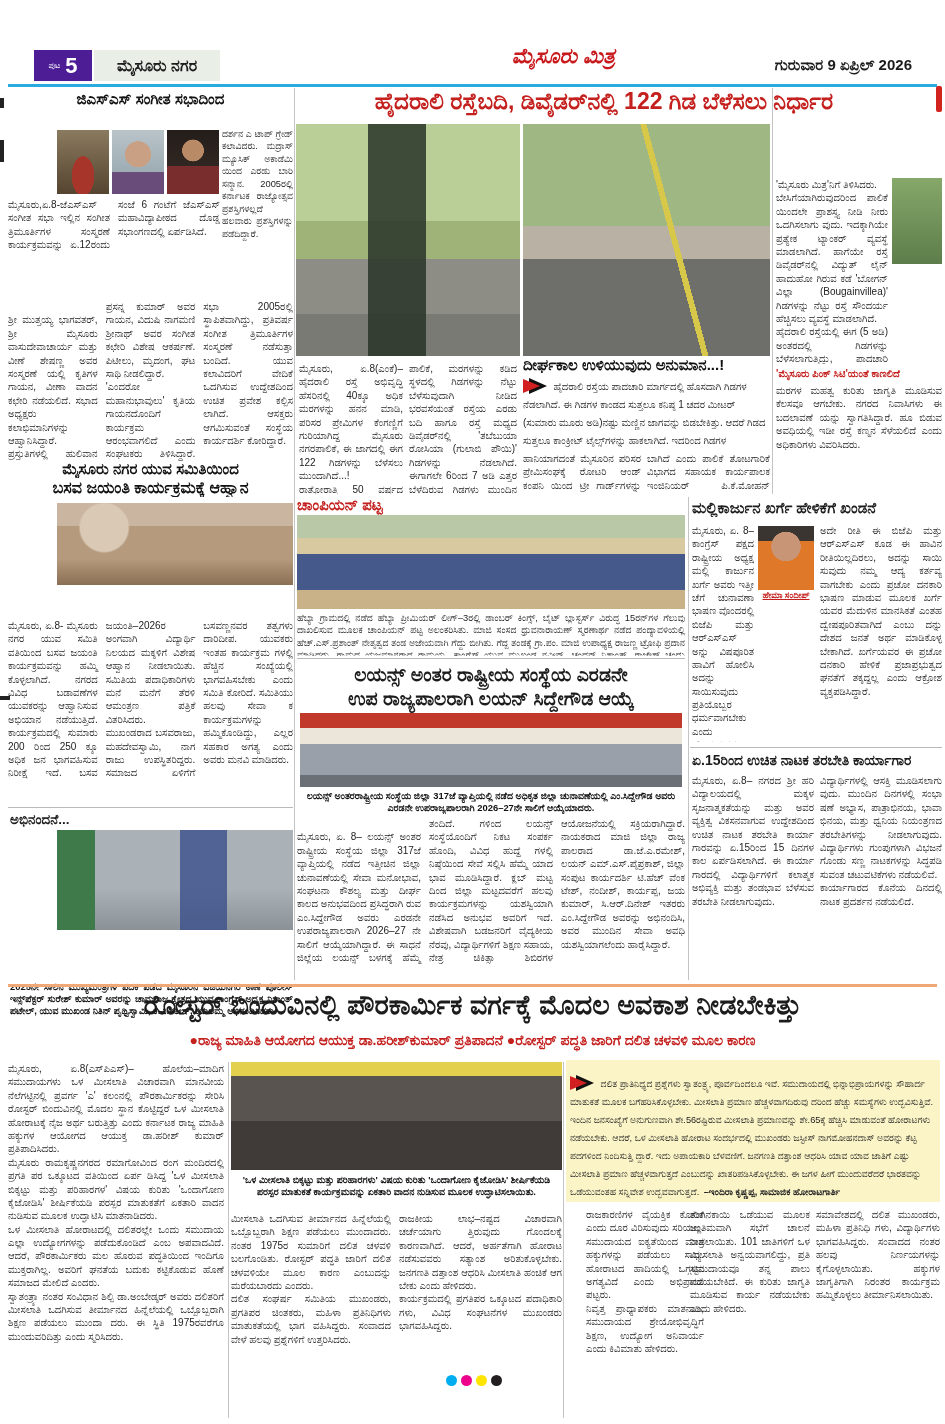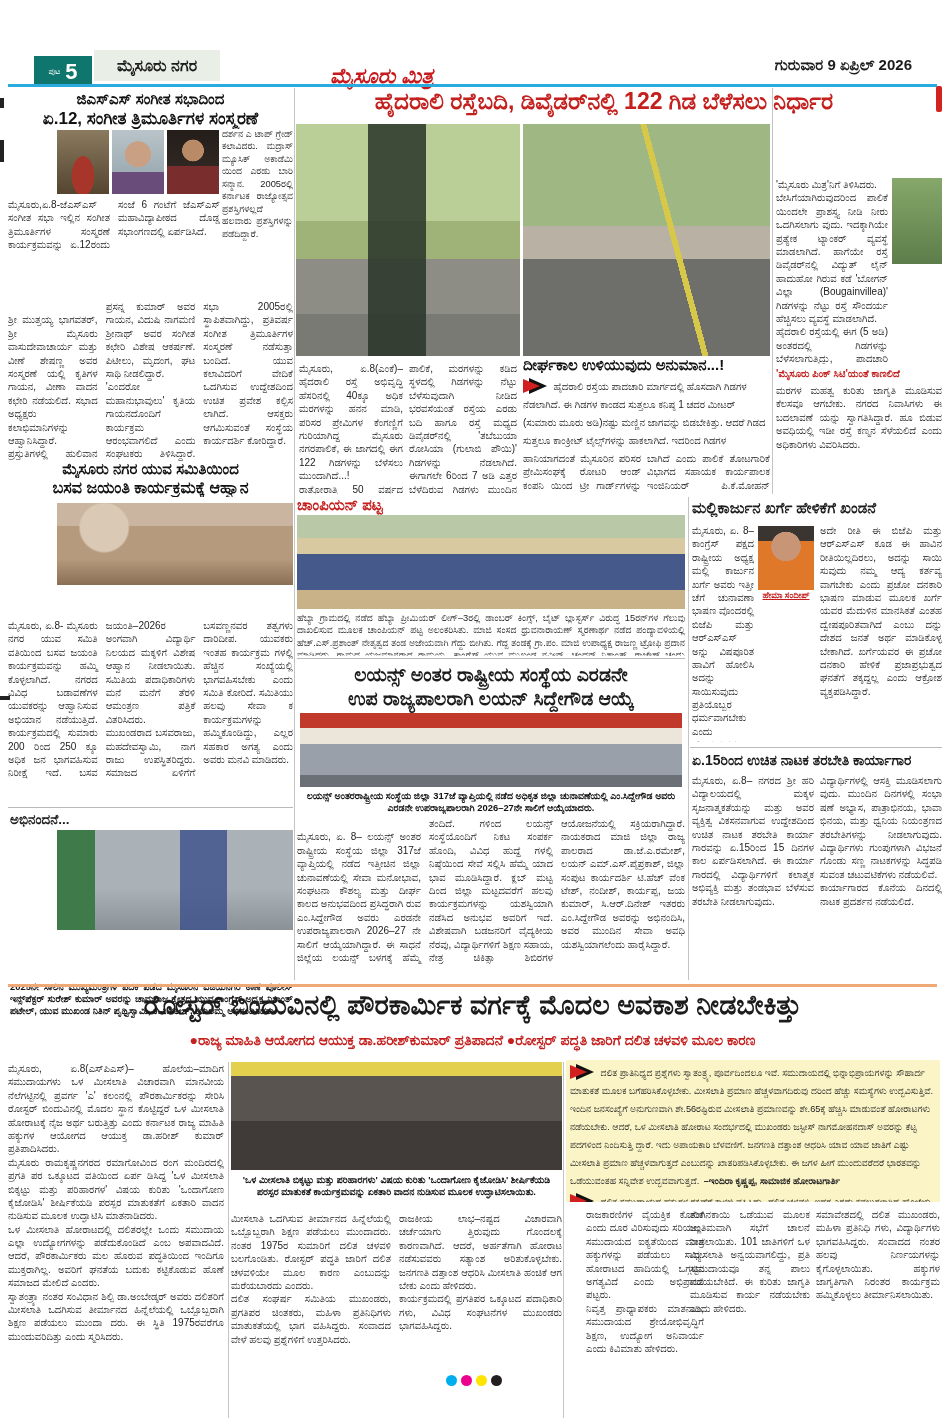--- a/index.html
+++ b/index.html
@@ -35,46 +35,45 @@
   .greenbox{background:#209a44;color:#fff;font-weight:bold;text-align:center;}
   .yellowbox{background:#fbf4c6;}
   .floatph{float:right;margin:2px 0 6px 4px;width:56px;}
   .sign{font-weight:bold;}
 </style>
 </head>
 <body>
 
 <div id="paper">
 
-  <div class="abs" style="left:34px;top:50px;width:58px;height:31px;background:#0f766e;color:#fff;display:flex;align-items:center;justify-content:center;gap:5px;margin-top:6px;">
+  <div class="abs" style="left:34px;top:50px;width:58px;height:31px;background:#4c1d95;color:#fff;display:flex;align-items:center;justify-content:center;gap:5px;">
     <span style="font-size:8px;">ಪುಟ</span>
     <span style="font-size:22px;font-weight:bold;">5</span>
   </div>
   <div class="abs" style="left:94px;top:50px;width:126px;height:31px;background:#e9efe7;display:flex;align-items:center;justify-content:center;font-weight:bold;font-size:16px;">
     <span>ಮೈಸೂರು ನಗರ</span>
   </div>
-  <div class="abs" style="left:330px;top:64px;width:285px;height:28px;text-align:left;color:#c81a1d;font-weight:bold;font-size:21px;font-style:italic;">
+  <div class="abs" style="left:330px;top:44px;width:285px;height:28px;text-align:right;color:#c81a1d;font-weight:bold;font-size:21px;font-style:italic;">
     <span>ಮೈಸೂರು ಮಿತ್ರ</span>
   </div>
   <div class="abs" style="left:640px;top:56px;width:272px;height:22px;text-align:right;font-weight:bold;font-size:15px;">
     <span>ಗುರುವಾರ 9 ಏಪ್ರಿಲ್ 2026</span>
   </div>
   <div class="abs" style="left:8px;top:84px;width:929px;height:3px;background:#2aabe0;"></div>
 
   <div class="abs" style="left:0;top:98px;width:4px;height:10px;background:#222;"></div>
   <div class="abs" style="left:0;top:140px;width:4px;height:22px;background:#222;"></div>
   <div class="abs" style="left:0;top:696px;width:10px;height:4px;background:#222;"></div>
   <div class="abs" style="left:936px;top:86px;width:6px;height:26px;background:#d2231f;border-radius:2px;"></div>
 
   <div class="abs vrule" style="left:294px;top:88px;height:892px;"></div>
   <div class="abs vrule" style="left:688px;top:497px;height:483px;"></div>
   <div class="abs vrule" style="left:772px;top:88px;height:406px;"></div>
 
   <div class="abs kick" style="left:8px;top:90px;width:285px;font-size:15px;"><span>ಜಿಎಸ್‌ಎಸ್ ಸಂಗೀತ ಸಭಾದಿಂದ</span></div>
-  <div class="abs kick" style="left:8px;top:109px;width:285px;font-size:17px;"><span>ಏ.12, ಸಂಗೀತ ತ್ರಿಮೂರ್ತಿಗಳ ಸಂಸ್ಮರಣೆ</span></div>
   <div class="abs ph ph-m1" style="left:57px;top:130px;width:52px;height:64px;"></div>
   <div class="abs ph ph-m2" style="left:112px;top:130px;width:52px;height:64px;"></div>
   <div class="abs ph ph-m3" style="left:167px;top:130px;width:52px;height:64px;"></div>
   <div class="abs t" style="left:222px;top:128px;width:71px;height:170px;font-size:9.3px;"><span>ದರ್ಶನ ಎ ಟಾಪ್ ಗ್ರೇಡ್ ಕಲಾವಿದರು. ಮದ್ರಾಸ್ ಮ್ಯೂಸಿಕ್ ಅಕಾಡೆಮಿ ಯಿಂದ ಎರಡು ಬಾರಿ ಸನ್ಮಾನ. 2005ರಲ್ಲಿ ಕರ್ನಾಟಕ ರಾಜ್ಯೋತ್ಸವ ಪ್ರಶಸ್ತಿಗಳಲ್ಲದೆ ಹಲವಾರು ಪ್ರಶಸ್ತಿಗಳನ್ನು ಪಡೆದಿದ್ದಾರೆ.</span></div>
   <div class="abs t cols2" style="left:8px;top:198px;width:212px;height:98px;"><span>ಮೈಸೂರು,ಏ.8-ಜೆಎಸ್‌ಎಸ್ ಸಂಗೀತ ಸಭಾ ಇಲ್ಲಿನ ಸಂಗೀತ ತ್ರಿಮೂರ್ತಿಗಳ ಸಂಸ್ಮರಣೆ ಕಾರ್ಯಕ್ರಮವನ್ನು ಏ.12ರಂದು ಸಂಜೆ 6 ಗಂಟೆಗೆ ಜೆಎಸ್‌ಎಸ್ ಮಹಾವಿದ್ಯಾಪೀಠದ ದೊಡ್ಡ ಸಭಾಂಗಣದಲ್ಲಿ ಏರ್ಪಡಿಸಿದೆ.</span></div>
   <div class="abs t cols3" style="left:8px;top:300px;width:285px;height:176px;">
     <span>ಶ್ರೀ ಮುತ್ತಯ್ಯ ಭಾಗವತರ್, ಶ್ರೀ ಮೈಸೂರು ವಾಸುದೇವಾಚಾರ್ಯ ಮತ್ತು ವೀಣೆ ಶೇಷಣ್ಣ ಅವರ ಸಂಸ್ಮರಣೆ ಯಲ್ಲಿ ಕೃತಿಗಳ ಗಾಯನ, ವೀಣಾ ವಾದನ ಕಛೇರಿ ನಡೆಯಲಿದೆ. ಸಭಾದ ಅಧ್ಯಕ್ಷರು ಕಲಾಭಿಮಾನಿಗಳನ್ನು ಆಹ್ವಾನಿಸಿದ್ದಾರೆ.</span> <span>ಪ್ರಸ್ತುತಿಗಳಲ್ಲಿ ಹುಲಿವಾನ ಪ್ರಸನ್ನ ಕುಮಾರ್ ಅವರ ಗಾಯನ, ವಿದುಷಿ ನಾಗಮಣಿ ಶ್ರೀನಾಥ್ ಅವರ ಸಂಗೀತ ಕಛೇರಿ ವಿಶೇಷ ಆಕರ್ಷಣೆ. ಪಿಟೀಲು, ಮೃದಂಗ, ಘಟ ಸಾಥಿ ನೀಡಲಿದ್ದಾರೆ.
  'ಎಂದರೋ ಮಹಾನುಭಾವುಲು' ಕೃತಿಯ ಗಾಯನದೊಂದಿಗೆ ಕಾರ್ಯಕ್ರಮ ಆರಂಭವಾಗಲಿದೆ ಎಂದು ಸಂಘಟಕರು ತಿಳಿಸಿದ್ದಾರೆ.</span> <span>ಸಭಾ 2005ರಲ್ಲಿ ಸ್ಥಾಪಿತವಾಗಿದ್ದು, ಪ್ರತಿವರ್ಷ ಸಂಗೀತ ತ್ರಿಮೂರ್ತಿಗಳ ಸಂಸ್ಮರಣೆ ನಡೆಸುತ್ತಾ ಬಂದಿದೆ. ಯುವ ಕಲಾವಿದರಿಗೆ ವೇದಿಕೆ ಒದಗಿಸುವ ಉದ್ದೇಶದಿಂದ ಉಚಿತ ಪ್ರವೇಶ ಕಲ್ಪಿಸ ಲಾಗಿದೆ. ಆಸಕ್ತರು ಆಗಮಿಸುವಂತೆ ಸಂಸ್ಥೆಯ ಕಾರ್ಯದರ್ಶಿ ಕೋರಿದ್ದಾರೆ.</span>
   </div>
 
@@ -173,21 +172,21 @@
  ಒಳ ಮೀಸಲಾತಿ ಹೋರಾಟದಲ್ಲಿ ದಲಿತರಲ್ಲೇ ಒಂದು ಸಮುದಾಯ ಎಲ್ಲಾ ಉದ್ಯೋಗಗಳನ್ನು ಪಡೆದುಕೊಂಡಿದೆ ಎಂಬ ಅಪವಾದವಿದೆ. ಆದರೆ, ಪೌರಕಾರ್ಮಿಕರು ಮಲ ಹೊರುವ ಪದ್ಧತಿಯಿಂದ ಇಂದಿಗೂ ಮುಕ್ತರಾಗಿಲ್ಲ. ಅವರಿಗೆ ಘನತೆಯ ಬದುಕು ಕಟ್ಟಿಕೊಡುವ ಹೊಣೆ ಸಮಾಜದ ಮೇಲಿದೆ ಎಂದರು.
  ಸ್ವಾತಂತ್ರ್ಯಾ ನಂತರ ಸಂವಿಧಾನ ಶಿಲ್ಪಿ ಡಾ.ಅಂಬೇಡ್ಕರ್ ಅವರು ದಲಿತರಿಗೆ ಮೀಸಲಾತಿ ಒದಗಿಸುವ ತೀರ್ಮಾನದ ಹಿನ್ನೆಲೆಯಲ್ಲಿ ಒಬ್ಬೊಬ್ಬರಾಗಿ ಶಿಕ್ಷಣ ಪಡೆಯಲು ಮುಂದಾ ದರು. ಈ ಸ್ಥಿತಿ 1975ರವರೆಗೂ ಮುಂದುವರಿದಿತ್ತು ಎಂದು ಸ್ಮರಿಸಿದರು.</span></div>
 
   <div class="abs ph ph-stage" style="left:231px;top:1062px;width:331px;height:108px;"></div>
   <div class="abs cap" style="left:231px;top:1174px;width:331px;height:34px;"><span>'ಒಳ ಮೀಸಲಾತಿ ಬಿಕ್ಕಟ್ಟು ಮತ್ತು ಪರಿಹಾರಗಳು' ವಿಷಯ ಕುರಿತು 'ಒಂದಾಗೋಣ ಕೈಜೋಡಿಸಿ' ಶೀರ್ಷಿಕೆಯಡಿ ಪರಸ್ಪರ ಮಾತುಕತೆ ಕಾರ್ಯಕ್ರಮವನ್ನು ಏಕತಾರಿ ವಾದನ ನುಡಿಸುವ ಮೂಲಕ ಉದ್ಘಾಟಿಸಲಾಯಿತು.</span></div>
   <div class="abs t" style="left:231px;top:1212px;width:160px;height:206px;"><span>ಮೀಸಲಾತಿ ಒದಗಿಸುವ ತೀರ್ಮಾನದ ಹಿನ್ನೆಲೆಯಲ್ಲಿ ಒಬ್ಬೊಬ್ಬರಾಗಿ ಶಿಕ್ಷಣ ಪಡೆಯಲು ಮುಂದಾದರು. ನಂತರ 1975ರ ಸುಮಾರಿಗೆ ದಲಿತ ಚಳವಳಿ ಬಲಗೊಂಡಿತು. ರೋಸ್ಟರ್ ಪದ್ಧತಿ ಜಾರಿಗೆ ದಲಿತ ಚಳವಳಿಯೇ ಮೂಲ ಕಾರಣ ಎಂಬುದನ್ನು ಮರೆಯಬಾರದು ಎಂದರು.
  ದಲಿತ ಸಂಘರ್ಷ ಸಮಿತಿಯ ಮುಖಂಡರು, ಪ್ರಗತಿಪರ ಚಿಂತಕರು, ಮಹಿಳಾ ಪ್ರತಿನಿಧಿಗಳು ಮಾತುಕತೆಯಲ್ಲಿ ಭಾಗ ವಹಿಸಿದ್ದರು. ಸಂವಾದದ ವೇಳೆ ಹಲವು ಪ್ರಶ್ನೆಗಳಿಗೆ ಉತ್ತರಿಸಿದರು.</span></div>
   <div class="abs t" style="left:399px;top:1212px;width:163px;height:206px;"><span>ರಾಜಕೀಯ ಲಾಭ–ನಷ್ಟದ ವಿಚಾರವಾಗಿ ಚರ್ಚೆಯಾಗು ತ್ತಿರುವುದು ಗೊಂದಲಕ್ಕೆ ಕಾರಣವಾಗಿದೆ. ಆದರೆ, ಅರ್ಹತೆಗಾಗಿ ಹೋರಾಟ ನಡೆಸುವವರು ಸತ್ಯಾಂಶ ಅರಿತುಕೊಳ್ಳಬೇಕು. ಜನಗಣತಿ ದತ್ತಾಂಶ ಆಧರಿಸಿ ಮೀಸಲಾತಿ ಹಂಚಿಕೆ ಆಗ ಬೇಕು ಎಂದು ಹೇಳಿದರು.
  ಕಾರ್ಯಕ್ರಮದಲ್ಲಿ ಪ್ರಗತಿಪರ ಒಕ್ಕೂಟದ ಪದಾಧಿಕಾರಿ ಗಳು, ವಿವಿಧ ಸಂಘಟನೆಗಳ ಮುಖಂಡರು ಭಾಗವಹಿಸಿದ್ದರು.</span></div>
 
-  <div class="abs yellowbox" style="left:566px;top:1060px;width:374px;height:142px;overflow:hidden;padding:2px 4px;box-sizing:border-box;">
+  <div class="abs yellowbox" style="left:566px;top:1060px;width:374px;height:142px;overflow:hidden;padding:13px 4px;box-sizing:border-box;">
     <div style="margin-bottom:3px;">
       <span class="arrow"></span>
       <span class="t" style="display:inline;font-size:9.2px;">ದಲಿತ ಪ್ರಾತಿನಿಧ್ಯದ ಪ್ರಶ್ನೆಗಳು ಸ್ವಾತಂತ್ರ್ಯ, ಪೂರ್ವದಿಂದಲೂ ಇವೆ. ಸಮುದಾಯದಲ್ಲಿ ಭಿನ್ನಾಭಿಪ್ರಾಯಗಳನ್ನು ಸೌಹಾರ್ದ ಮಾತುಕತೆ ಮೂಲಕ ಬಗೆಹರಿಸಿಕೊಳ್ಳಬೇಕು. ಮೀಸಲಾತಿ ಪ್ರಮಾಣ ಹೆಚ್ಚಳವಾಗದಿರುವು ದರಿಂದ ಹೆಚ್ಚು ಸಮಸ್ಯೆಗಳು ಉದ್ಭವಿಸುತ್ತಿವೆ. ಇಂದಿನ ಜನಸಂಖ್ಯೆಗೆ ಅನುಗುಣವಾಗಿ ಶೇ.56ರಷ್ಟಿರುವ ಮೀಸಲಾತಿ ಪ್ರಮಾಣವನ್ನು ಶೇ.65ಕ್ಕೆ ಹೆಚ್ಚಿಸಿ ಮಾಡುವಂತೆ ಹೋರಾಟಗಳು ನಡೆಯಬೇಕು. ಆದರೆ, ಒಳ ಮೀಸಲಾತಿ ಹೋರಾಟ ಸಂದರ್ಭದಲ್ಲಿ ಮುಖಂಡರು ಜಸ್ಟೀಸ್ ನಾಗಮೋಹನದಾಸ್ ಅವರನ್ನು ಕೆಟ್ಟ ಪದಗಳಿಂದ ನಿಂದಿಸುತ್ತಿ ದ್ದಾರೆ. ಇದು ಅಪಾಯಕಾರಿ ಬೆಳವಣಿಗೆ. ಜನಗಣತಿ ದತ್ತಾಂಶ ಆಧರಿಸಿ ಯಾವ ಯಾವ ಜಾತಿಗೆ ಎಷ್ಟು ಮೀಸಲಾತಿ ಪ್ರಮಾಣ ಹೆಚ್ಚಳವಾಗುತ್ತದೆ ಎಂಬುದನ್ನು ಖಾತರಿಪಡಿಸಿಕೊಳ್ಳಬೇಕು. ಈ ಜಗಳ ಹೀಗೆ ಮುಂದುವರೆದರೆ ಭಾರತವನ್ನು ಒಡೆಯುವಂತಹ ಸನ್ನಿವೇಶ ಉದ್ಭವವಾಗುತ್ತದೆ.</span>
       <span class="sign" style="font-size:9.2px;">–ಇಂದಿರಾ ಕೃಷ್ಣಪ್ಪ, ಸಾಮಾಜಿಕ ಹೋರಾಟಗಾರ್ತಿ</span>
     </div>
     <div>
       <span class="arrow"></span>
       <span class="t" style="display:inline;font-size:9.2px;">ದಲಿತ ಸಮುದಾಯದ ಹಕ್ಕುಗಳ ರಕ್ಷಣೆಗೆ ಕಾಳಜಿ ವಹಿಸಿದ್ದು, ದಲಿತ ಚಳವಳಿ. ಇದರ ಎರಡು ಕವಲುಗಳಾಗಿದ್ದ ಹೊಲೆಯ–ಮಾದಿಗ ಸಮುದಾಯಗಳು ಒಳ ಮೀಸಲಾತಿ ವಿಚಾರದಲ್ಲಿ ಕಳ್ಳ– ಬಳ್ಳ ಸಂಬಂಧವನ್ನೇ ಕಳೆದುಕೊಳ್ಳುತ್ತಿವೆ. ಈ ಸಂಬಂಧ ಕಾಪಾಡಿಕೊಳ್ಳಬೇಕು. ಇಲ್ಲವಾದರೆ, ಮುಂದಿನ ದಿನಗಳಲ್ಲಿ ನಾವು ಅಪರಾಧಿಗಳ ಸ್ಥಾನದಲ್ಲಿ ನಿಲ್ಲಬೇಕಾದೀತು. ಈ ವಿಚಾರಕ್ಕೆ ಎರಡು ಸಮುದಾಯಗಳ ಮನಸ್ಸು ಭಾಗಿಗೊಂಡರೆ ನಾವು ನೆಮ್ಮದಿಯಿಂದ ಬದುಕು ಸಾಧ್ಯವಿಲ್ಲ.</span>
       
     </div>

